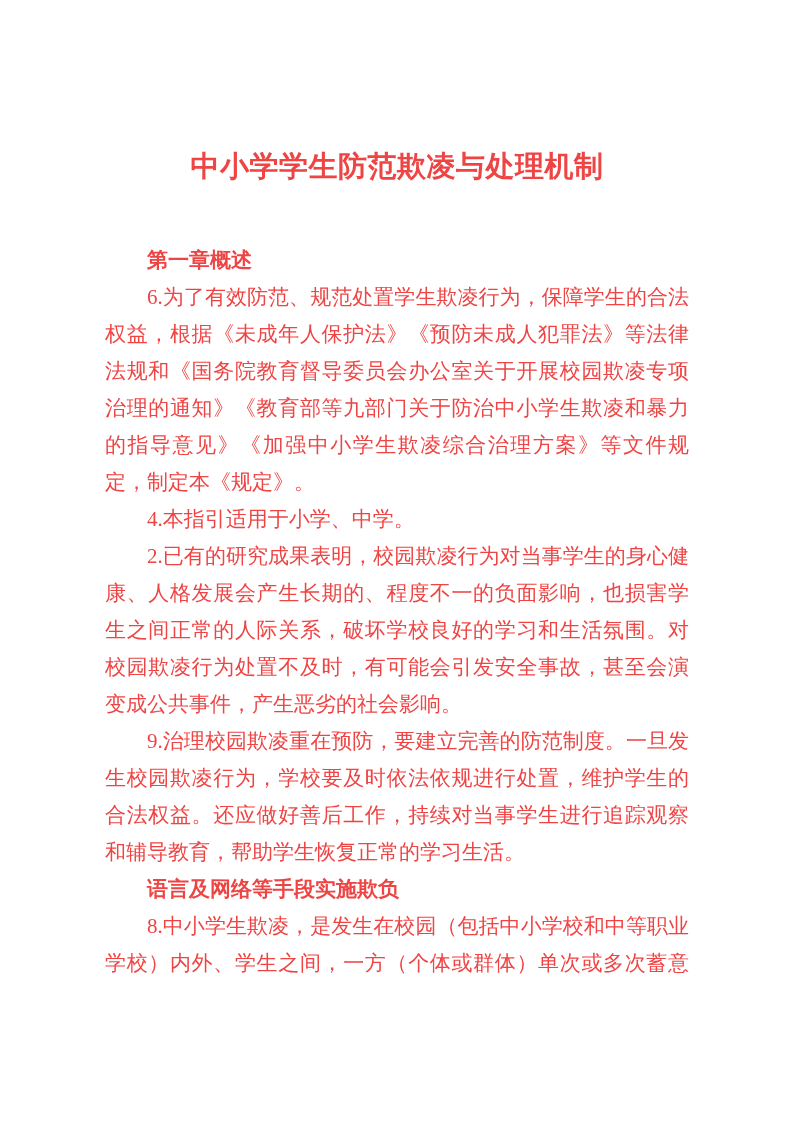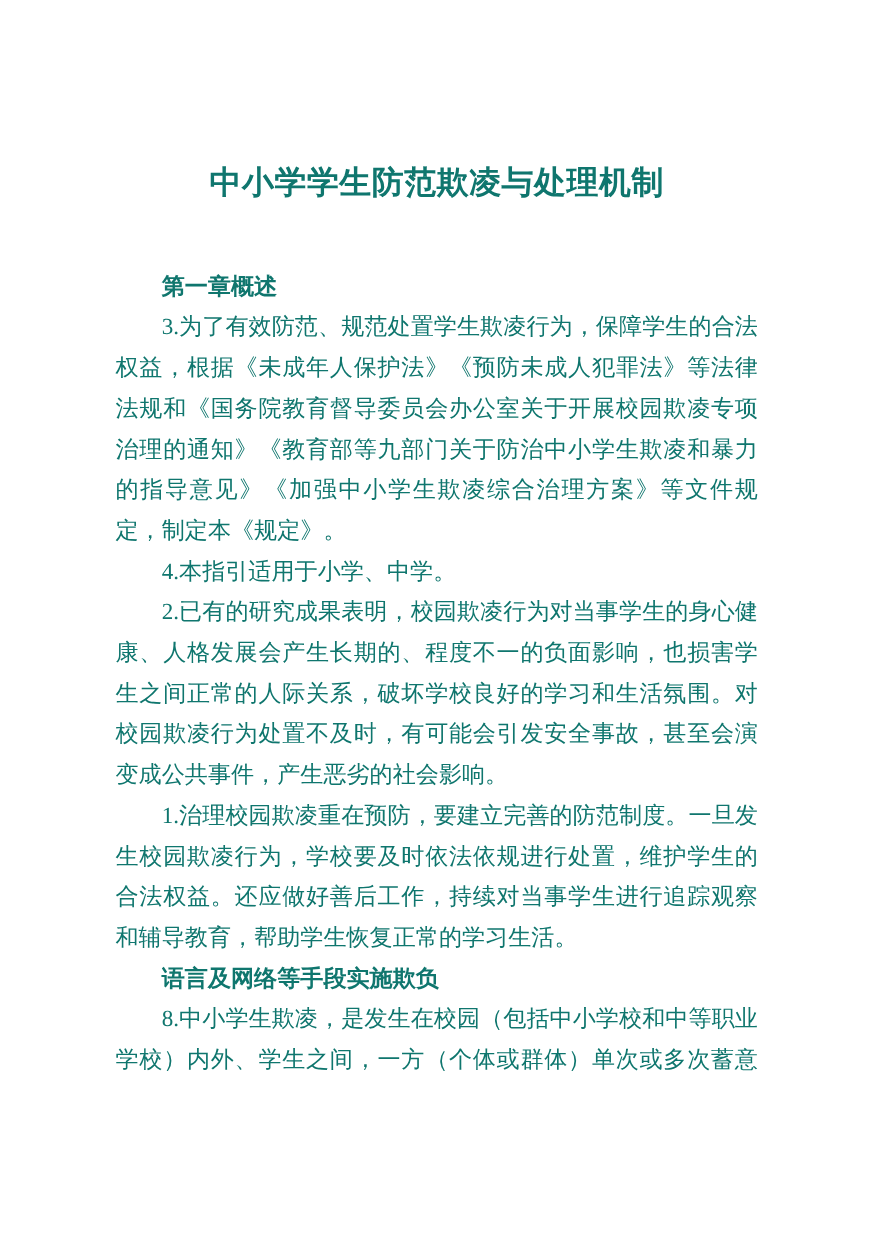--- a/index.html
+++ b/index.html
@@ -10,21 +10,21 @@
   .page {
     position: relative;
     width: 793px;
     height: 976px;
     margin: 0 auto;
     background: #ffffff;
     box-sizing: border-box;
     padding: 148px 104px 0 105px;
     overflow: hidden;
     font-family: "Liberation Serif", "DejaVu Serif", serif;
-    color: #0f766e;
+    color: #ef4444;
   }
   .title {
     margin: 0 0 58px 0;
     font-size: 29px;
     line-height: 36px;
     font-weight: bold;
     text-align: center;
     letter-spacing: 0.5px;
   }
   .block {
@@ -42,24 +42,24 @@
   }
 </style>
 </head>
 <body>
 
 <div class="page">
   <h1 class="title">中小学学生防范欺凌与处理机制</h1>
 
   <p class="block heading">第一章概述</p>
 
-  <p class="block">3.为了有效防范、规范处置学生欺凌行为，保障学生的合法权益，根据《未成年人保护法》《预防未成人犯罪法》等法律法规和《国务院教育督导委员会办公室关于开展校园欺凌专项治理的通知》《教育部等九部门关于防治中小学生欺凌和暴力的指导意见》《加强中小学生欺凌综合治理方案》等文件规定，制定本《规定》。</p>
+  <p class="block">6.为了有效防范、规范处置学生欺凌行为，保障学生的合法权益，根据《未成年人保护法》《预防未成人犯罪法》等法律法规和《国务院教育督导委员会办公室关于开展校园欺凌专项治理的通知》《教育部等九部门关于防治中小学生欺凌和暴力的指导意见》《加强中小学生欺凌综合治理方案》等文件规定，制定本《规定》。</p>
 
   <p class="block">4.本指引适用于小学、中学。</p>
 
   <p class="block">2.已有的研究成果表明，校园欺凌行为对当事学生的身心健康、人格发展会产生长期的、程度不一的负面影响，也损害学生之间正常的人际关系，破坏学校良好的学习和生活氛围。对校园欺凌行为处置不及时，有可能会引发安全事故，甚至会演变成公共事件，产生恶劣的社会影响。</p>
 
-  <p class="block">1.治理校园欺凌重在预防，要建立完善的防范制度。一旦发生校园欺凌行为，学校要及时依法依规进行处置，维护学生的合法权益。还应做好善后工作，持续对当事学生进行追踪观察和辅导教育，帮助学生恢复正常的学习生活。</p>
+  <p class="block">9.治理校园欺凌重在预防，要建立完善的防范制度。一旦发生校园欺凌行为，学校要及时依法依规进行处置，维护学生的合法权益。还应做好善后工作，持续对当事学生进行追踪观察和辅导教育，帮助学生恢复正常的学习生活。</p>
 
   <p class="block heading">语言及网络等手段实施欺负</p>
 
   <p class="block">8.中小学生欺凌，是发生在校园（包括中小学校和中等职业学校）内外、学生之间，一方（个体或群体）单次或多次蓄意或恶意通过肢体、语言及网络等手段实施欺负、侮辱，造成</p>
 </div>
 
 </body></html>

